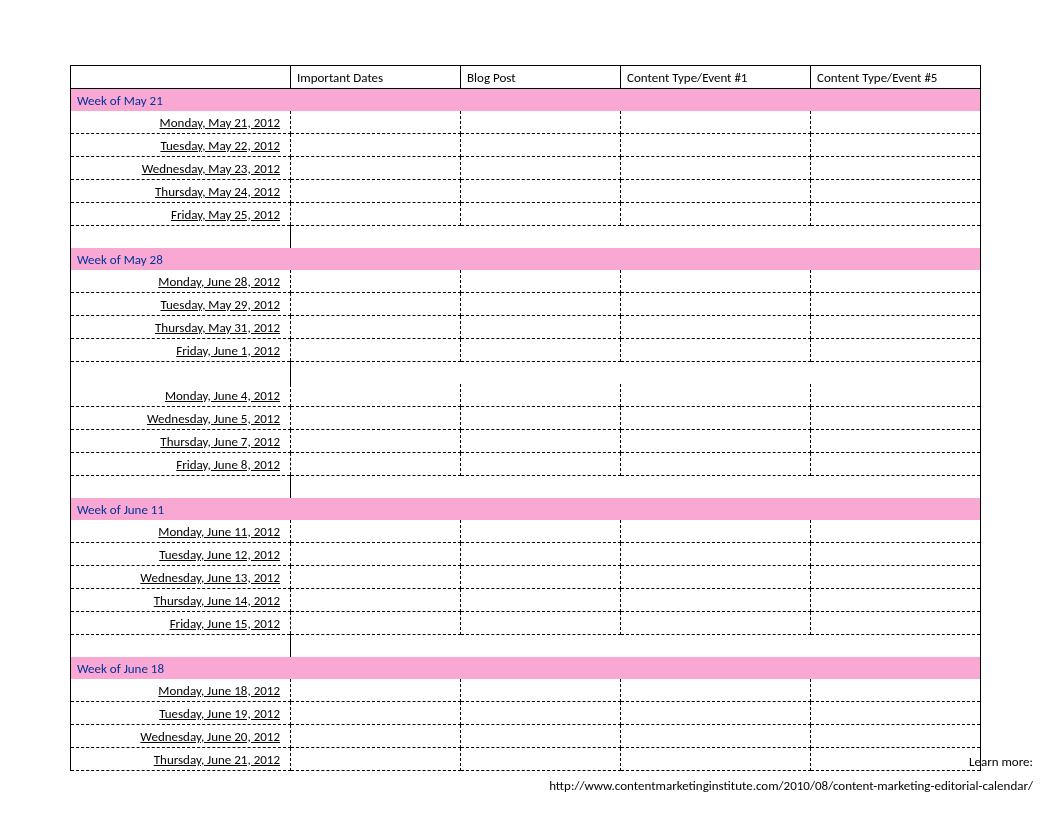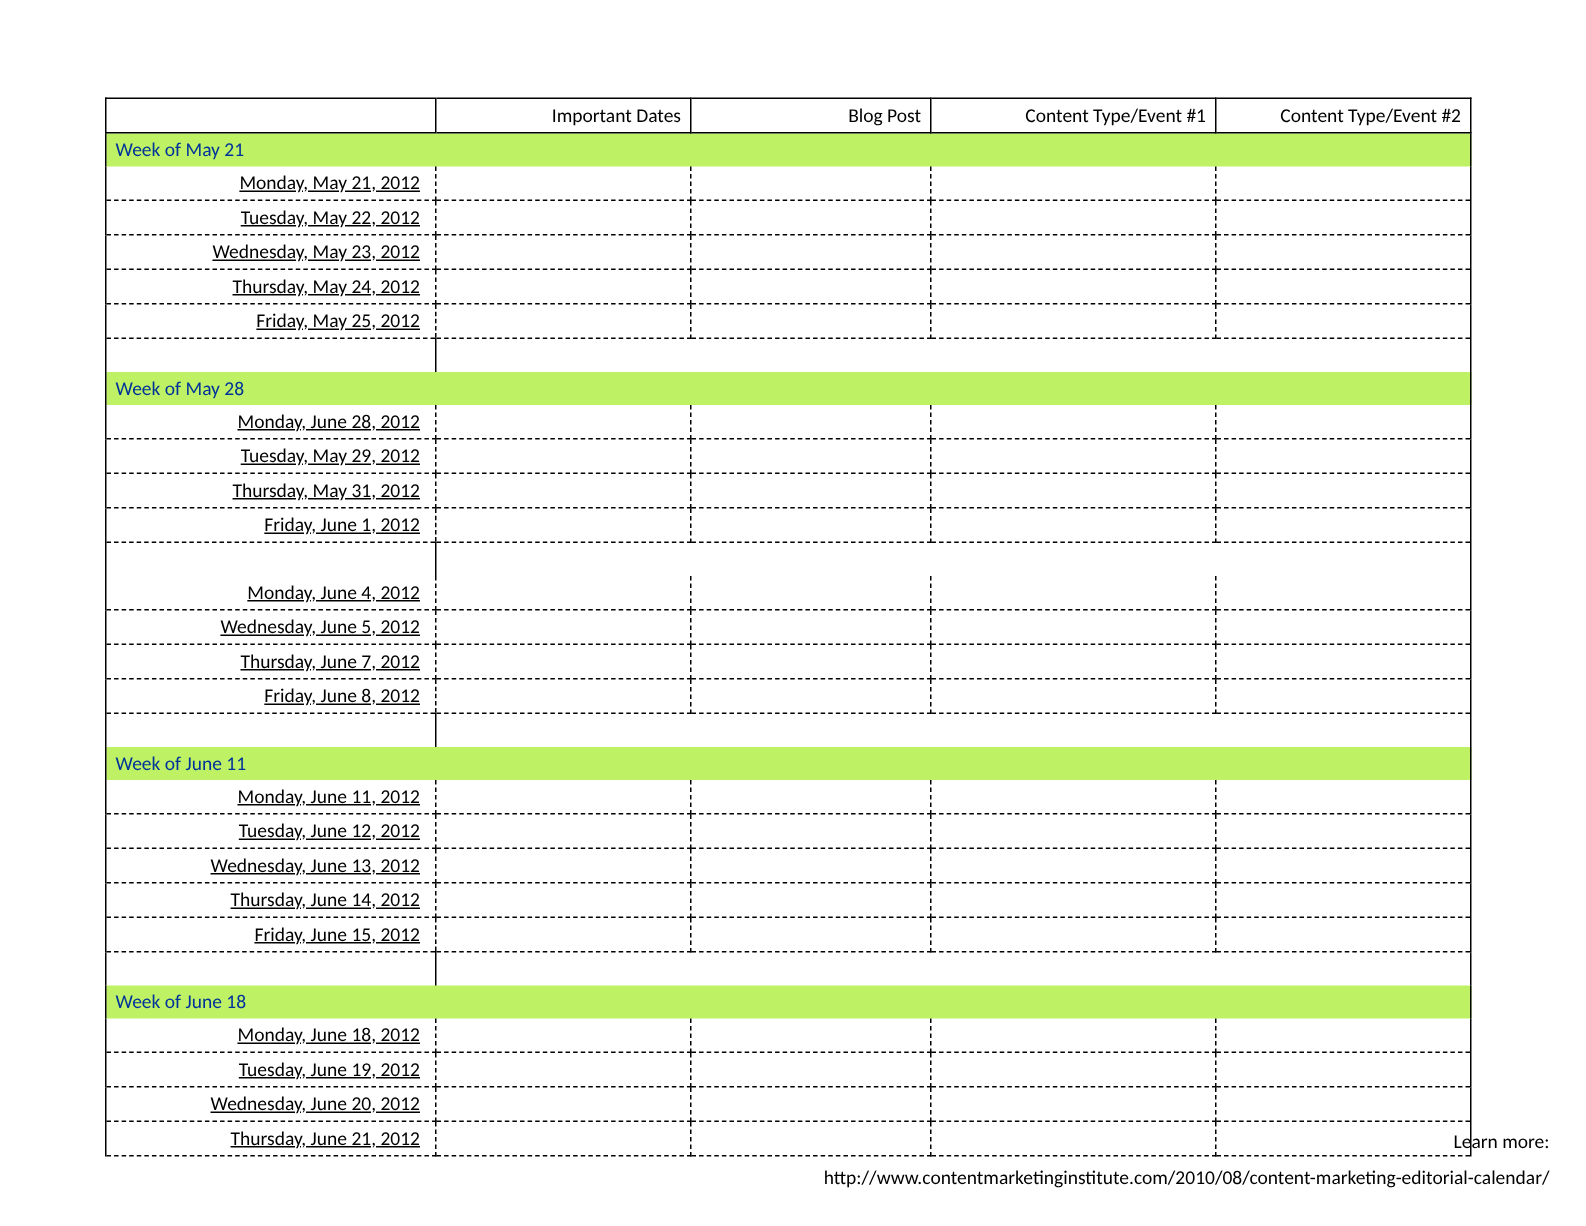--- a/index.html
+++ b/index.html
@@ -33,25 +33,25 @@
 
   table.cal td {
     padding: 2px 6px;
     height: 18px;
     vertical-align: middle;
     white-space: nowrap;
   }
   tr.header td {
     border: 1px solid #000;
     font-weight: 400;
-    text-align: right;
+    text-align: left;
   }
   tr.header td:first-child { border-right: none; }
   tr.weekhdr td {
-    background: #bef264;
+    background: #f9a8d4;
     color: #003399;
     font-weight: 400;
     border-left: 1px solid #000;
     border-right: 1px solid #000;
     padding-left: 6px;
   }
   tr.day td {
     border-left: 1px dashed #000;
     border-right: 1px dashed #000;
     border-bottom: 1px dashed #000;
@@ -93,21 +93,21 @@
         <col class="c2">
         <col class="c3">
         <col class="c4">
     </colgroup>
     <tbody id="calbody">
         <tr class="header">
           <td></td>
           <td>Important Dates</td>
           <td>Blog Post</td>
           <td>Content Type/Event #1</td>
-          <td>Content Type/Event #2</td>
+          <td>Content Type/Event #5</td>
         </tr>
         <tr class="weekhdr">
           <td colspan="5">Week of May 21</td>
         </tr>
         <tr class="day">
           <td>Monday, May 21, 2012</td>
           <td></td>
           <td></td>
           <td></td>
           <td></td>

